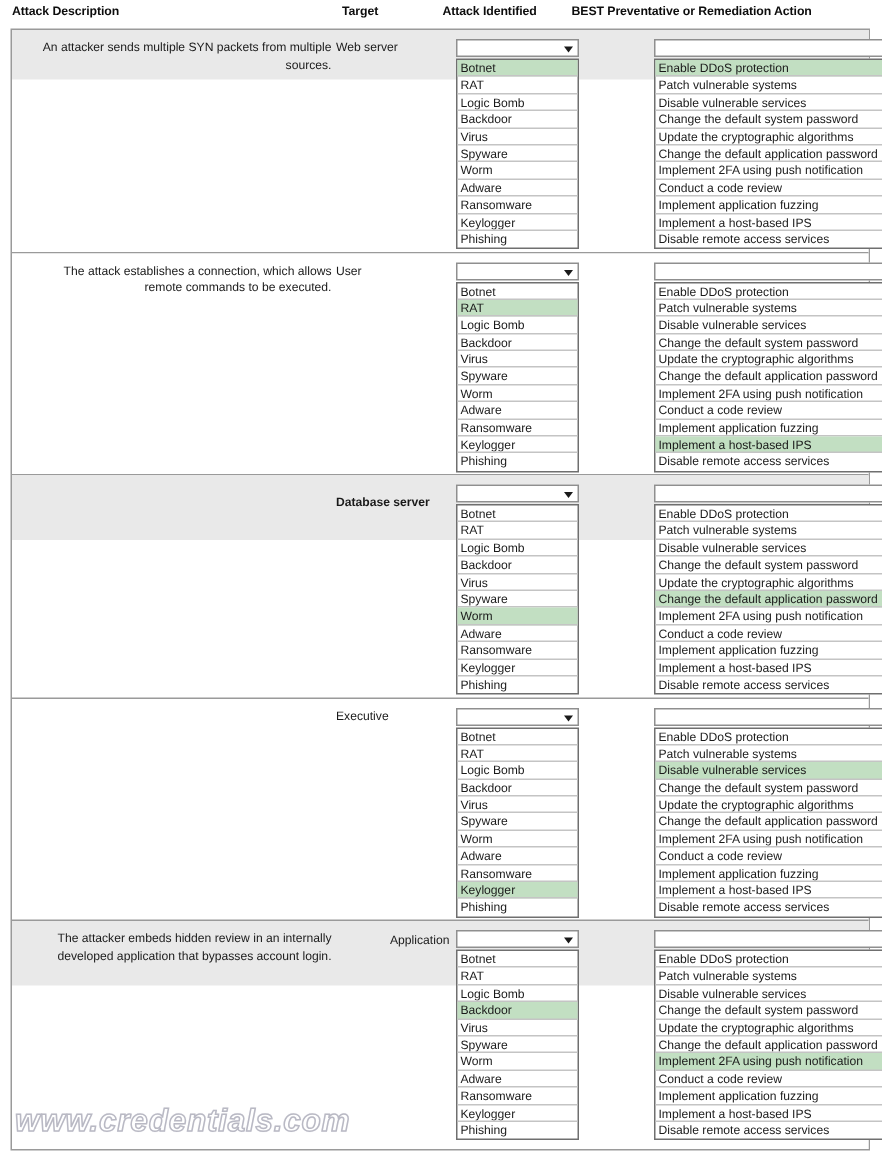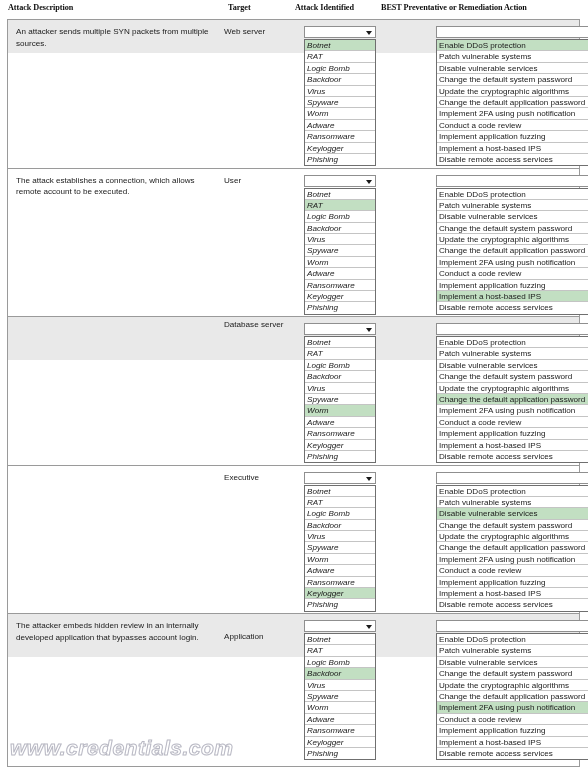--- a/index.html
+++ b/index.html
@@ -14,21 +14,20 @@
     color: #1a1a1a;
     position: relative;
     overflow: hidden;
   }
 
   
   .header {
     position: relative;
     height: 19px;
     width: 588px;
-    font-family: Liberation Serif, serif;
   }
   .header .h {
     position: absolute;
     top: 3px;
     font-size: 8.2px;
     font-weight: bold;
     color: #0d0d0d;
     white-space: nowrap;
     letter-spacing: -0.05px;
   }
@@ -67,36 +66,37 @@
   .row.shaded.band3 .band { height: 43px; }
 
   .desc {
     position: absolute;
     left: 8px;
     top: 6px;
     width: 205px;
     font-size: 8.1px;
     line-height: 11.6px;
     color: #1a1a1a;
+    text-align: right;
   }
   .target {
     position: absolute;
     left: 216px;
     width: 72px;
     font-size: 8.1px;
     line-height: 11.6px;
     color: #1a1a1a;
   }
 
   
   .combo {
     position: absolute;
     top: 6px;
   }
-  .combo.attack { left: 296px; width: 72px; font-style: italic; }
+  .combo.attack { left: 296px; width: 82px; }
   .combo.best   { left: 381px; width: 190px; padding-left: 47px; }
 
   .combo-head {
     height: 12px;
     border: 1px solid #8f8f8f;
     background: #ffffff;
     box-sizing: border-box;
     position: relative;
   }
   .combo-head .arrow {
@@ -191,21 +191,21 @@
           <div class="opt">Change the default application password</div>
           <div class="opt">Implement 2FA using push notification</div>
           <div class="opt">Conduct a code review</div>
           <div class="opt">Implement application fuzzing</div>
           <div class="opt">Implement a host-based IPS</div>
           <div class="opt">Disable remote access services</div>
         </div>
       </div>
     </div>
     <div class="row">
-      <div class="desc">The attack establishes a connection, which allows remote account to be executed.</div>
+      <div class="desc">The attack establishes a connection, which allows remote commands to be executed.</div>
       <div class="target" style="top: 6px;">User</div>
       <div class="combo attack">
         <div class="combo-head">
           <span class="arrow"></span>
         </div>
         <div class="listbox">
           <div class="opt">Botnet</div>
           <div class="opt sel">RAT</div>
           <div class="opt">Logic Bomb</div>
           <div class="opt">Backdoor</div>
@@ -232,21 +232,21 @@
           <div class="opt">Implement 2FA using push notification</div>
           <div class="opt">Conduct a code review</div>
           <div class="opt">Implement application fuzzing</div>
           <div class="opt sel">Implement a host-based IPS</div>
           <div class="opt">Disable remote access services</div>
         </div>
       </div>
     </div>
     <div class="row shaded band3">
       <div class="band"></div>
-      <div class="target" style="top: 2px;">Database server</div>
+      <div class="target" style="top: 12px; font-weight: bold;">Database server</div>
       <div class="combo attack">
         <div class="combo-head">
           <span class="arrow"></span>
         </div>
         <div class="listbox">
           <div class="opt">Botnet</div>
           <div class="opt">RAT</div>
           <div class="opt">Logic Bomb</div>
           <div class="opt">Backdoor</div>
           <div class="opt">Virus</div>
@@ -312,21 +312,21 @@
           <div class="opt">Conduct a code review</div>
           <div class="opt">Implement application fuzzing</div>
           <div class="opt">Implement a host-based IPS</div>
           <div class="opt">Disable remote access services</div>
         </div>
       </div>
     </div>
     <div class="row shaded band3">
       <div class="band"></div>
       <div class="desc">The attacker embeds hidden review in an internally developed application that bypasses account login.</div>
-      <div class="target" style="top: 17px;">Application</div>
+      <div class="target" style="top: 7px; margin-left: 36px;">Application</div>
       <div class="combo attack">
         <div class="combo-head">
           <span class="arrow"></span>
         </div>
         <div class="listbox">
           <div class="opt">Botnet</div>
           <div class="opt">RAT</div>
           <div class="opt">Logic Bomb</div>
           <div class="opt sel">Backdoor</div>
           <div class="opt">Virus</div>

